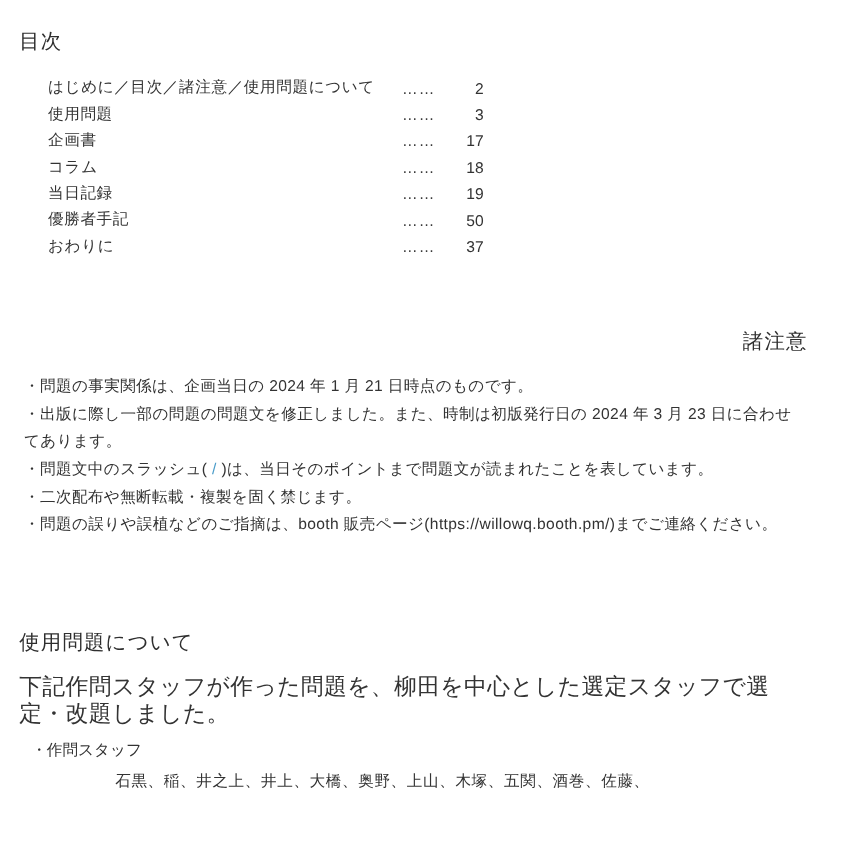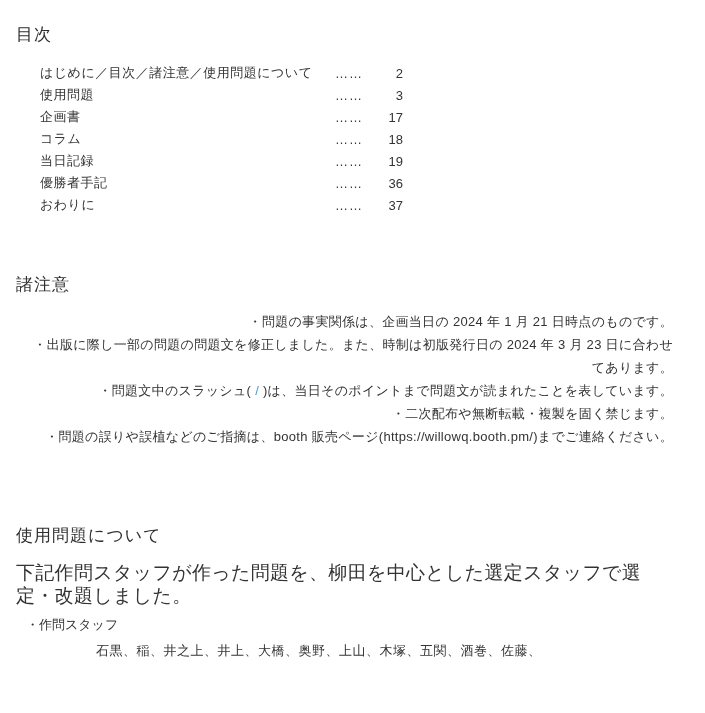--- a/index.html
+++ b/index.html
@@ -31,29 +31,28 @@
     align-items: center;
     height: 22px;
     font-size: 13px;
     color: #333333;
   }
   .toc-label { width: 295px; letter-spacing: 0.5px; }
   .toc-leader { width: 42px; letter-spacing: 1px; color: #3a3a3a; }
   .toc-page { width: 26px; text-align: right; }
 
   
-  .notes-heading { margin-top: 58px; }
+  .notes-heading { margin-top: 58px; text-align: right; }
   .notes-list { margin: 14px 0 0 4px; max-width: 676px; }
   .note {
     margin: 0;
     font-size: 13px;
     line-height: 23px;
     letter-spacing: 0.3px;
     word-break: break-all;
-    text-align: right;
   }
   .accent { color: #4a9cc9; }
 
   
   .usage-heading { margin-top: 77px; }
   .usage-intro {
     margin: 14px 0 0 0;
     font-size: 19px;
     line-height: 23px;
     letter-spacing: 0.3px;
@@ -116,21 +115,21 @@
 
       <div class="toc-row">
         <span class="toc-label">当日記録</span>
         <span class="toc-leader">……</span>
         <span class="toc-page">19</span>
       </div>
 
       <div class="toc-row">
         <span class="toc-label">優勝者手記</span>
         <span class="toc-leader">……</span>
-        <span class="toc-page">36</span>
+        <span class="toc-page">50</span>
       </div>
 
       <div class="toc-row">
         <span class="toc-label">おわりに</span>
         <span class="toc-leader">……</span>
         <span class="toc-page">37</span>
       </div>
 
     </div>
   </section>

